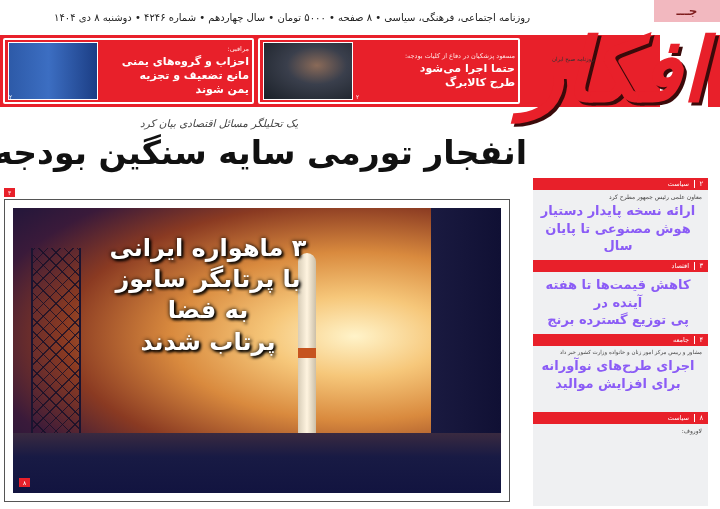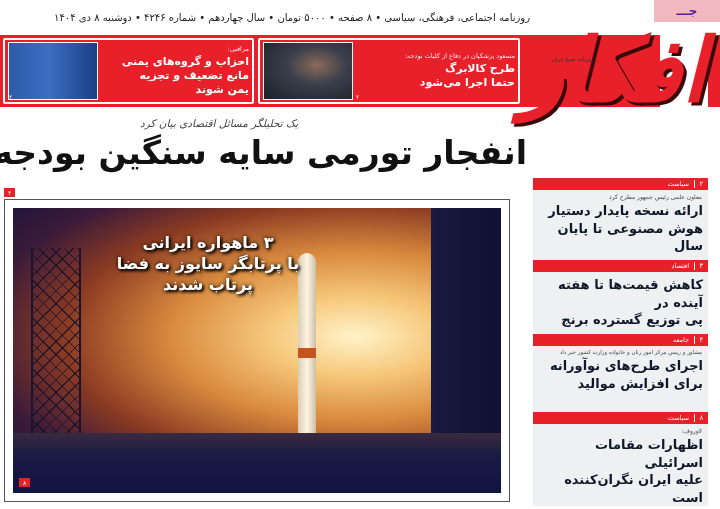--- a/index.html
+++ b/index.html
@@ -1,18 +1,18 @@
 <!DOCTYPE html>
 <html><head>
 <meta charset="utf-8">
 <style>
   * { box-sizing: border-box; margin: 0; padding: 0; }
   body { width: 720px; height: 509px; background: #fff; overflow: hidden; position: relative; font-family: "DejaVu Sans", sans-serif; direction: rtl; }
   .dateline { position: absolute; top: 12px; left: 150px; width: 380px; font-size: 10px; color: #222; text-align: left; white-space: nowrap; }
-  .corner-tag { position: absolute; top: 0; right: 0; width: 66px; height: 22px; background: #f2b8bf; color: #4c1d95; font-weight: bold; font-size: 12px; text-align: center; line-height: 22px; }
+  .corner-tag { position: absolute; top: 0; right: 0; width: 66px; height: 22px; background: #f2b8bf; color: #7f1d1d; font-weight: bold; font-size: 12px; text-align: center; line-height: 22px; }
   .redbar { position: absolute; top: 35px; left: 0; width: 660px; height: 72px; background: #e8202a; }
   .redstub { position: absolute; top: 35px; right: 0; width: 12px; height: 72px; background: #e8202a; }
   .teaser { position: absolute; top: 38px; height: 66px; background: #e8202a; border: 2px solid #fff; border-radius: 2px; display: flex; flex-direction: row; align-items: center; padding: 3px; gap: 22px; }
   .teaser.t1 { left: 3px; width: 251px; }
   .teaser.t2 { left: 258px; width: 262px; }
   .teaser .photo { width: 90px; height: 58px; border: 1px solid #fff; flex-shrink: 0; }
   .t1 .photo { background: linear-gradient(90deg, #2d5aa8 0%, #3c6ec2 45%, #1c3e85 100%); position: relative; }
   .t2 .photo { background: radial-gradient(ellipse at 60% 40%, #8a6a58 0%, #3a3f4c 40%, #1a2028 100%); }
   .teaser .txt { flex: 1; color: #fff; text-align: right; }
   .teaser .kicker { font-size: 6.5px; color: #ffe3e3; margin-bottom: 2px; }
@@ -26,49 +26,49 @@
   .pgbadge { position: absolute; background: #e8202a; color: #fff; font-size: 6px; width: 11px; height: 9px; text-align: center; line-height: 9px; }
   .photobox { position: absolute; top: 199px; left: 4px; width: 506px; height: 303px; border: 1px solid #555; background: #fff; padding: 8px; }
   .photo-img { position: relative; width: 100%; height: 100%; overflow: hidden;
     background: radial-gradient(ellipse at 70% 45%, #fff3c9 0%, #f6c77a 18%, #d98a3e 38%, #8a3a22 60%, #3a1a3a 78%, #14143a 100%); }
   .photo-ground { position: absolute; bottom: 0; left: 0; width: 100%; height: 60px; background: linear-gradient(180deg, #3a2a40 0%, #181a44 40%, #121440 100%); }
   .tower-l { position: absolute; left: 18px; top: 40px; width: 50px; height: 210px; border-left: 2px solid #1a1430; border-right: 2px solid #1a1430;
     background: repeating-linear-gradient(45deg, transparent 0 8px, rgba(20,15,40,.8) 8px 9px), repeating-linear-gradient(-45deg, transparent 0 8px, rgba(20,15,40,.8) 8px 9px); }
   .tower-r { position: absolute; right: 0; top: 0; width: 70px; height: 100%; background: linear-gradient(90deg, #1a1a40, #101034); }
   .rocket { position: absolute; left: 285px; top: 45px; width: 18px; height: 190px; background: linear-gradient(90deg, #d8cdb8, #fff4e0, #cbbfa8); border-radius: 9px 9px 2px 2px; }
   .rocket-band { position: absolute; left: 0; top: 95px; width: 100%; height: 10px; background: #c6541f; }
-  .photo-caption { position: absolute; top: 25px; left: 90px; width: 210px; text-align: center; color: #fff; font-size: 16px; font-weight: bold; line-height: 1.3; text-shadow: 2px 2px 3px #000, 0 0 4px #000; }
+  .photo-caption { position: absolute; top: 25px; left: 90px; width: 210px; text-align: center; color: #fff; font-size: 24px; font-weight: bold; line-height: 1.3; text-shadow: 2px 2px 3px #000, 0 0 4px #000; }
   .sidebar { position: absolute; top: 178px; right: 12px; width: 175px; }
   .sb-item { background: #eff0f2; margin-bottom: 0; height: 82px; position: relative; }
   .sb-bar { height: 12px; background: #e8202a; display: flex; flex-direction: row; align-items: center; color: #fff; font-size: 6.5px; }
   .sb-num { width: 14px; text-align: center; border-left: 1px solid #fff; font-size: 7px; }
   .sb-sec { padding-right: 5px; margin-left: 32px; }
   .sb-kicker { font-size: 6px; color: #444; padding: 3px 6px 0 0; text-align: right; }
-  .sb-head { font-size: 13px; font-weight: bold; color: #0f172a; padding: 2px 5px 0 0; line-height: 1.35; text-align: right; }
+  .sb-head { font-size: 13px; font-weight: bold; color: #8b5cf6; padding: 2px 5px 0 0; line-height: 1.35; text-align: center; }
 </style>
 </head>
 <body>
 
 <div>
   <div class="corner-tag">جـــ</div>
   <div class="dateline">روزنامه اجتماعی، فرهنگی، سیاسی • ۸ صفحه • ۵۰۰۰ تومان • سال چهاردهم • شماره ۴۲۴۶ • دوشنبه ۸ دی ۱۴۰۴</div>
   <div class="redbar"></div>
   <div class="redstub"></div>
   <div class="logo-wrap">
     <div class="logo">افکار</div>
     <div class="logo-sub">روزنامه صبح ایران</div>
   </div>
 </div>
 
 <div class="teaser t2">
   <div class="txt">
     <div class="kicker">مسعود پزشکیان در دفاع از کلیات بودجه:</div>
     <div class="head">
+      <div>حتما اجرا می‌شود</div>
       <div>طرح کالابرگ</div>
-      <div>حتما اجرا می‌شود</div>
     </div>
   </div>
   <div class="photo"></div>
   <span class="pg" style="left:96px">۲</span>
 </div>
 
 <div class="teaser t1">
   <div class="txt">
     <div class="kicker">مراقبی:</div>
     <div class="head">
@@ -133,18 +133,14 @@
         <div>اجرای طرح‌های نوآورانه</div>
         <div>برای افزایش موالید</div>
       </div>
   </div>
   <div class="sb-item" style="height:94px">
     <div class="sb-bar">
         <span class="sb-num">۸</span>
         <span class="sb-sec">سیاست</span>
       </div>
     <div class="sb-kicker">لاوروف:</div>
-    <div class="sb-head">
-        <div>اظهارات مقامات اسرائیلی</div>
-        <div>علیه ایران نگران‌کننده است</div>
-      </div>
   </div>
 </div>
 
 </body></html>

